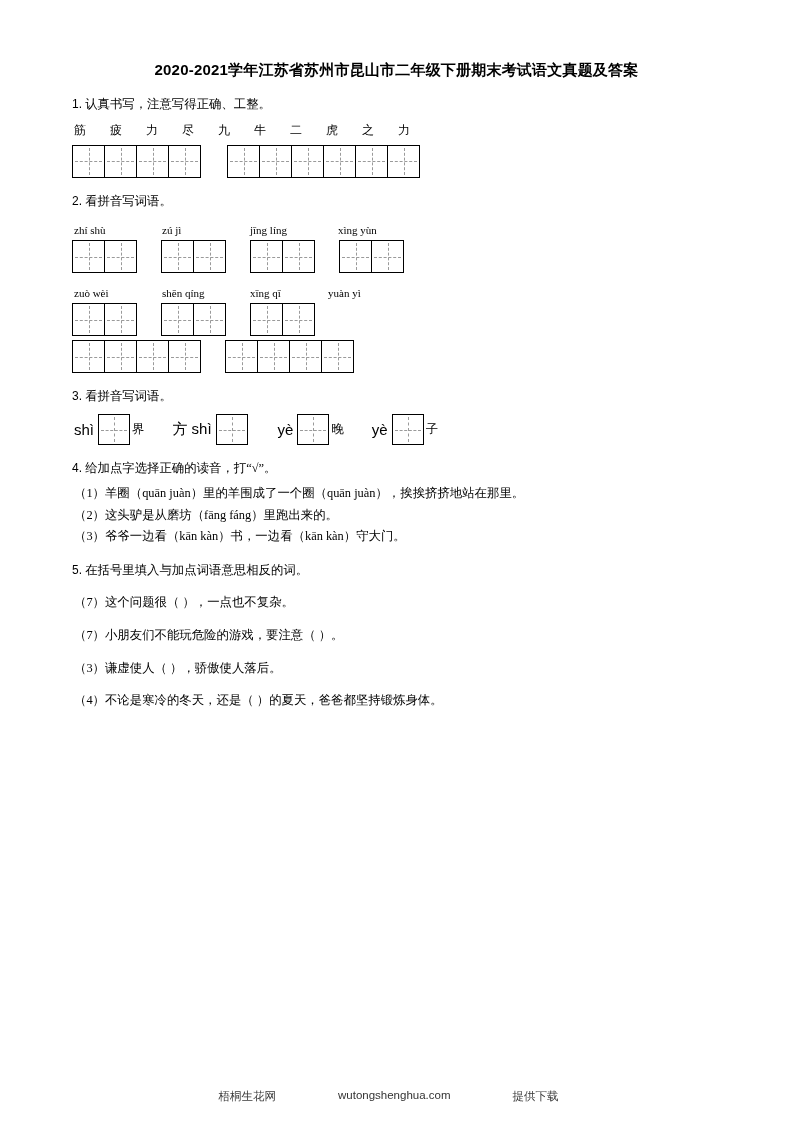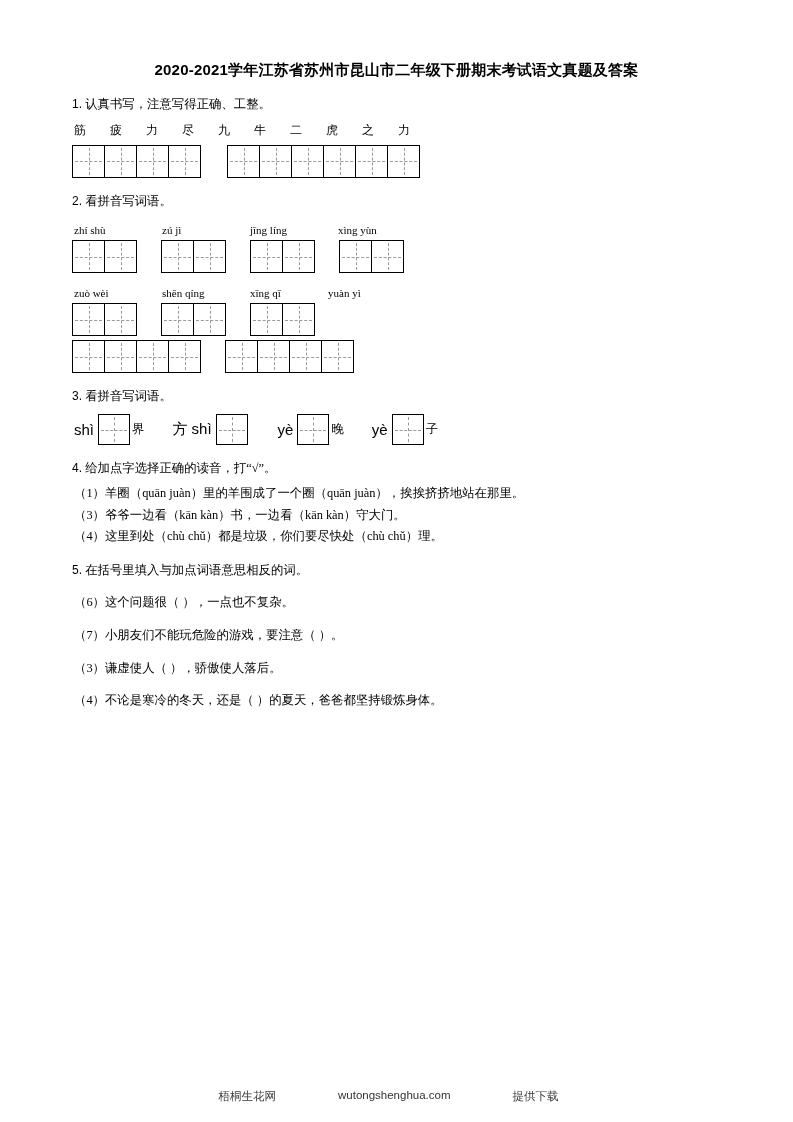--- a/index.html
+++ b/index.html
@@ -242,28 +242,28 @@
       <span class="lbl">子</span>
     </div>
   </div>
 
 
   <div class="q">
     <span class="num">4.</span>
     <span>给加点字选择正确的读音，打“√”。</span>
   </div>
   <div class="sub">（1）羊圈（quān juàn）里的羊围成了一个圈（quān juàn），挨挨挤挤地站在那里。</div>
+  <div class="sub">（2）这头驴是从磨坊（fāng fáng）里跑出来的。</div>
   <div class="sub">（3）爷爷一边看（kān kàn）书，一边看（kān kàn）守大门。</div>
-  <div class="sub">（4）这里到处（chù chǔ）都是垃圾，你们要尽快处（chù chǔ）理。</div>
 
   <div class="q">
     <span class="num">5.</span>
     <span>在括号里填入与加点词语意思相反的词。</span>
   </div>
-  <div class="blank-par">（6）这个问题很（            ），一点也不复杂。</div>
+  <div class="blank-par">（7）这个问题很（            ），一点也不复杂。</div>
   <div class="blank-par">（7）小朋友们不能玩危险的游戏，要注意（            ）。</div>
   <div class="blank-par">（3）谦虚使人（            ），骄傲使人落后。</div>
   <div class="blank-par">（4）不论是寒冷的冬天，还是（            ）的夏天，爸爸都坚持锻炼身体。</div>
 
 </div>
 
 <div class="footer">
   <span>梧桐生花网</span>
   <span class="url">wutongshenghua.com</span>
   <span>提供下载</span>

